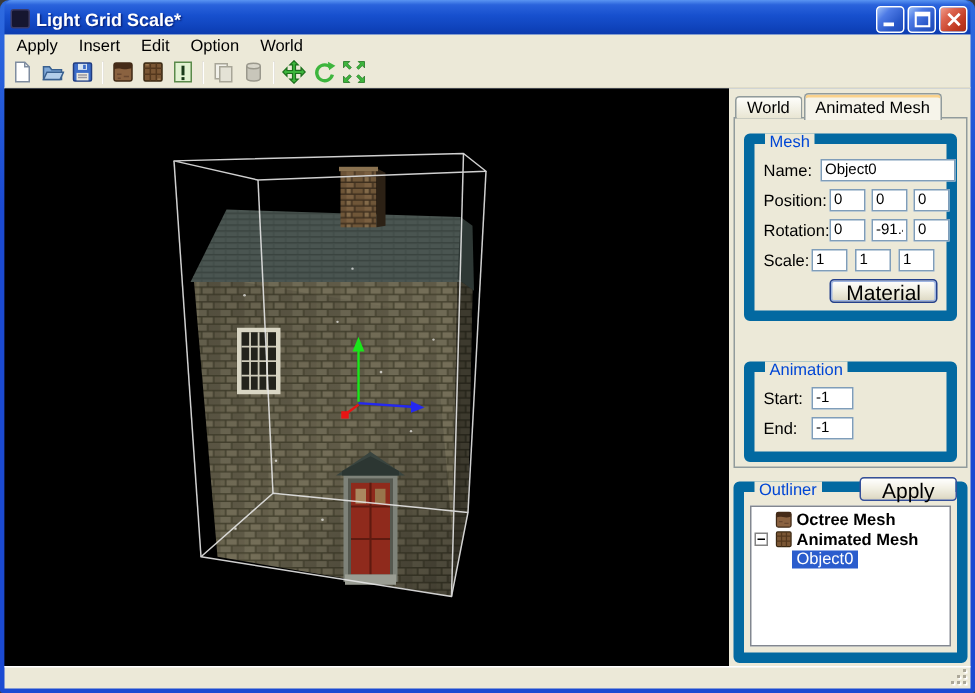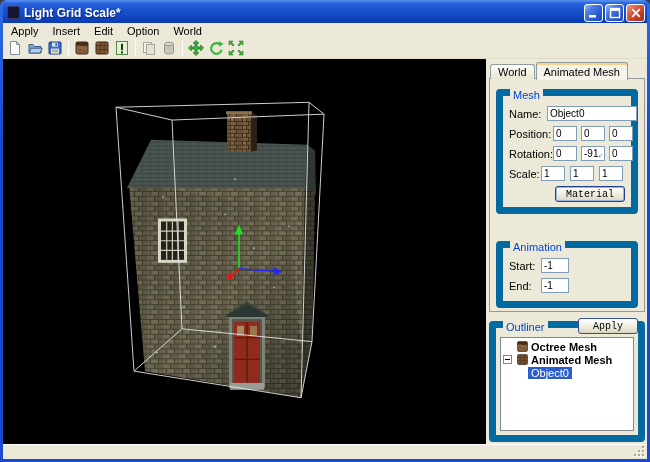--- a/index.html
+++ b/index.html
@@ -31,21 +31,21 @@
   .tabstrip{display:flex;align-items:flex-end;height:18px;flex:0 0 auto;position:relative;z-index:2;padding-left:1px;}
   .tab{font-size:11px;padding:1px 7px 2px 7px;border:1px solid #919B9C;border-bottom:none;border-radius:3px 3px 0 0;
     background:linear-gradient(180deg,#FEFEFB,#E8E5D2);margin-right:1px;height:15px;}
   .tab.active{background:#F6F4EA;height:18px;position:relative;top:1px;padding-top:3px;box-shadow:inset 0 2px 0 #FAD28C;}
   .tabpage{border:1px solid #919B9C;background:#ECE9D8;height:234px;flex:0 0 auto;padding:10px 6px 6px 6px;position:relative;z-index:1;margin-top:-1px;}
   .groupbox{border:7px solid #0369a1;border-radius:4px;position:relative;padding:10px 6px 6px 6px;}
   .groupbox .gtitle{position:absolute;top:-7px;left:7px;background:#ECE9D8;padding:0 3px;font-size:11px;color:#0046D5;}
   .frow{display:flex;align-items:center;margin-bottom:5px;}
   .flabel{font-size:11px;color:#000;flex:0 0 auto;}
   .tfield{height:15px;border:1px solid #7F9DB9;background:#fff;font-family:"Liberation Sans",sans-serif;font-size:10px;padding:0 2px;}
-  .xpbtn{height:16px;font-family:Liberation Mono, monospace;font-size:10px;border:1px solid #35509A;border-radius:3px;
+  .xpbtn{height:16px;font-family:Liberation Sans, sans-serif;font-size:14px;border:1px solid #35509A;border-radius:3px;
     background:linear-gradient(180deg,#FFFFFF,#F2F0E4 45%,#E0DCC8 90%,#D6D0BA);padding:0 10px;}
   .xpbtn.default{border-color:#24408C;box-shadow:0 0 0 1px #9EB4E0 inset;}
   .btnrow{display:flex;justify-content:flex-end;}
   
   .outliner-group{flex:1;margin-top:9px;display:flex;flex-direction:column;min-height:0;padding:9px 4px 4px 4px;}
   .listbox{flex:1;background:#fff;border:1px solid #828790;overflow:hidden;padding:2px 1px;}
   .trow{display:flex;align-items:center;height:13px;font-size:11px;white-space:nowrap;}
   .trow .ticon{width:14px;height:13px;display:flex;align-items:center;justify-content:center;margin-right:2px;flex:0 0 auto;}
   .tlabel-bold{font-weight:bold;}
   .expander{width:9px;height:9px;border:1px solid #848484;background:#fff;position:relative;margin:0 3px 0 1px;flex:0 0 auto;}

